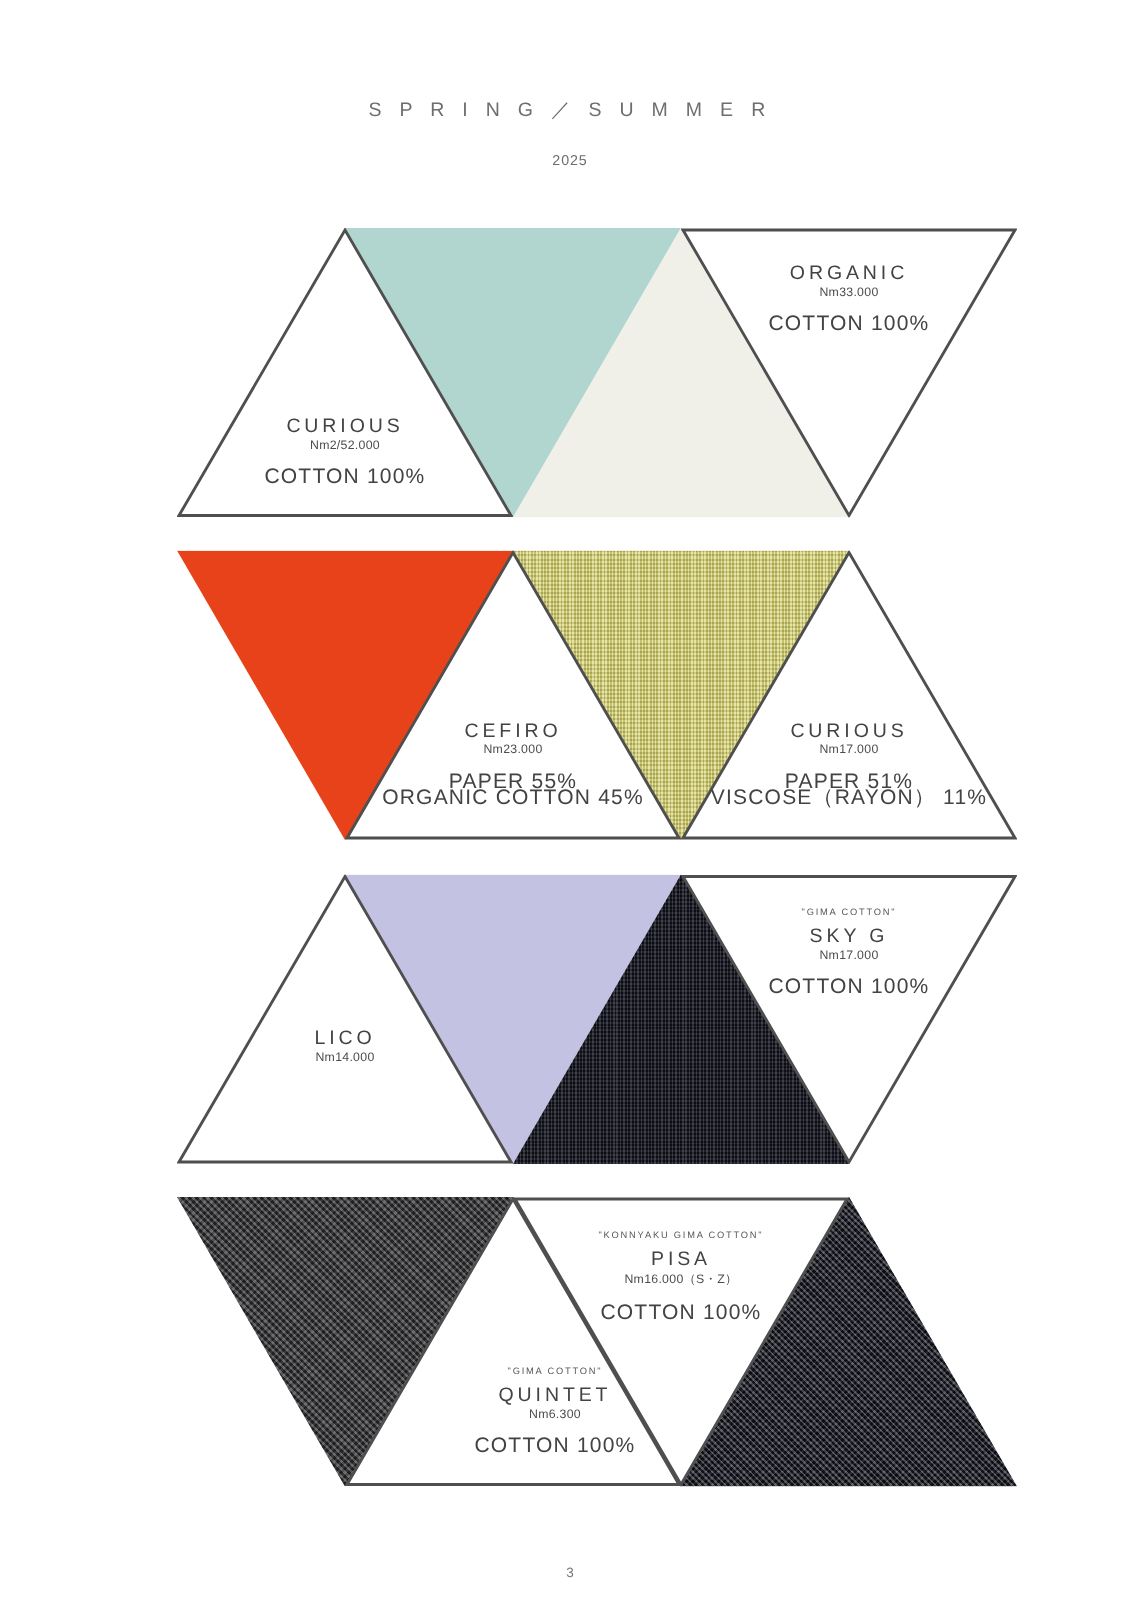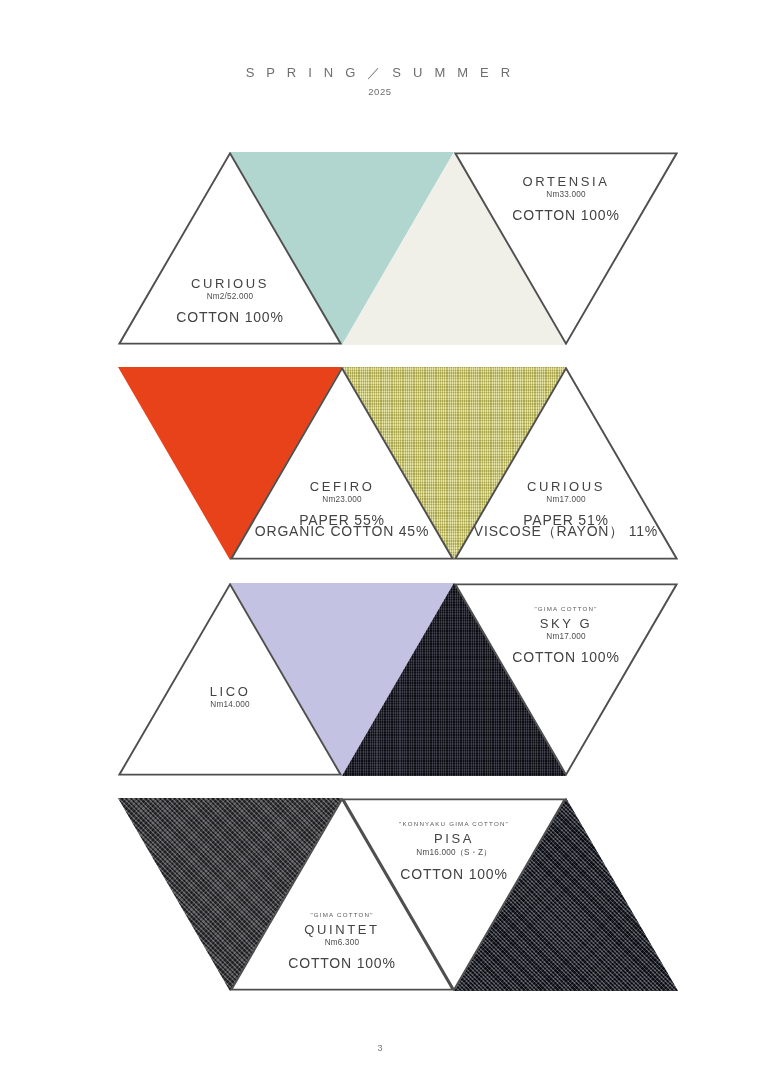--- a/index.html
+++ b/index.html
@@ -22,21 +22,21 @@
     font-size: 13px;
     letter-spacing: 4.2px;
     color: #6e6e6e;
     font-weight: 400;
     white-space: pre;
   }
   #season-year {
     font-size: 9.5px;
     letter-spacing: 0.6px;
     color: #6e6e6e;
-    margin-top: 4px;
+    margin-top: 20px;
   }
 
   
   #sheet { position: absolute; left: 0; top: 0; width: 760px; height: 1080px; }
   .tri-row { position: absolute; left: 0; width: 760px; }
 
   
   .swatch {
     position: absolute;
     width: 224px; height: 193px;
@@ -125,21 +125,21 @@
           <div class="comp">
             <div>COTTON 100%</div>
           </div>
         </div>
       </div>
     <div class="label-tri" style="left:454px;top:0;">
         <svg width="224" height="193" viewBox="0 0 224 193">
           <polygon points="1.35,1.35 222.65,1.35 112,191.65" fill="#ffffff" stroke="#4f4f4f" stroke-width="1.9" stroke-linejoin="miter"></polygon>
         </svg>
         <div class="card" style="top: 22px;">
-          <div class="nm-name">ORTENSIA</div>
+          <div class="nm-name">ORGANIC</div>
           <div class="nm-count">Nm33.000</div>
           <div class="comp">
             <div>COTTON 100%</div>
           </div>
         </div>
       </div>
   </div>
 
   <div class="tri-row" style="top:367px;">
     <div class="swatch down" style="left: 118px; top: 0px; background: rgb(232, 66, 26);"></div>
@@ -199,21 +199,21 @@
       </div>
   </div>
 
   <div class="tri-row" style="top:798px;">
     <div class="swatch down tex-charcoal-weave" style="left:118px;top:0;"></div>
     <div class="swatch up tex-navy-fleck" style="left:454px;top:0;"></div>
     <div class="label-tri" style="left:230px;top:0;">
         <svg width="224" height="193" viewBox="0 0 224 193">
           <polygon points="112,1.35 222.65,191.65 1.35,191.65" fill="#ffffff" stroke="#4f4f4f" stroke-width="1.9" stroke-linejoin="miter"></polygon>
         </svg>
-        <div class="card" style="top: 113px;">
+        <div class="card" style="top: 113px; margin-left: 28px;">
           <div class="tag">"GIMA COTTON"</div>
           <div class="nm-name">QUINTET</div>
           <div class="nm-count">Nm6.300</div>
           <div class="comp">
             <div>COTTON 100%</div>
           </div>
         </div>
       </div>
     <div class="label-tri" style="left:342px;top:0;">
         <svg width="224" height="193" viewBox="0 0 224 193">

